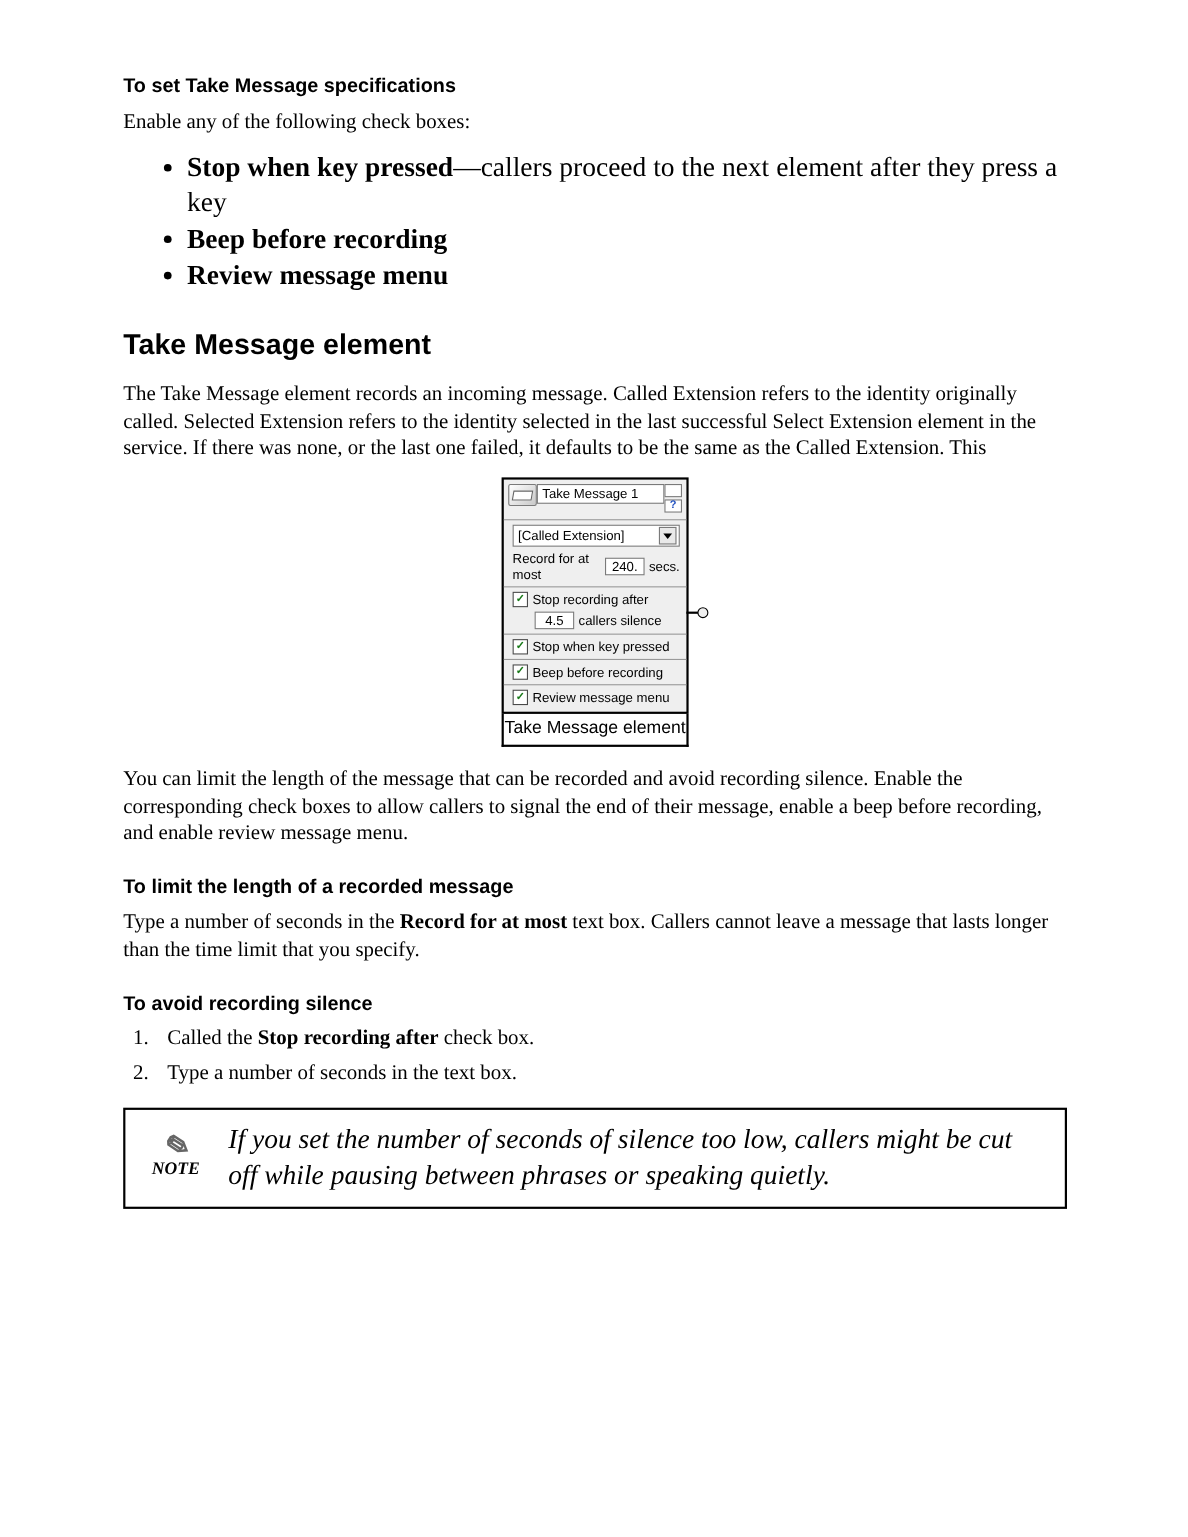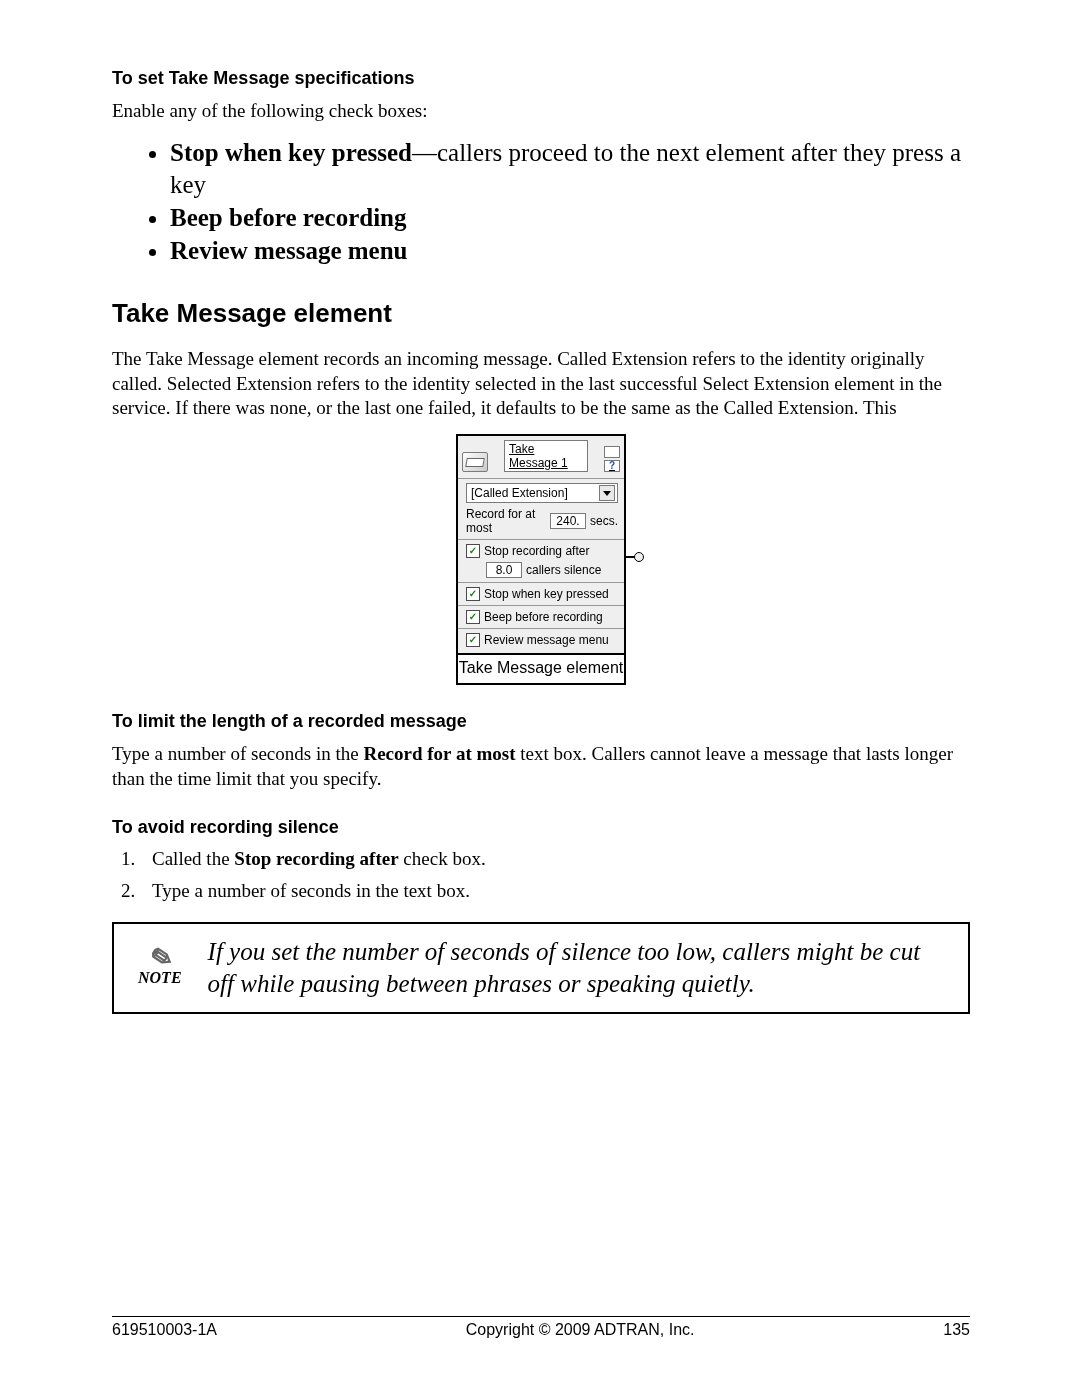--- a/index.html
+++ b/index.html
@@ -72,24 +72,23 @@
     border: 2px solid #000;
     border-top-width: 2px;
     background: #efefef;
     font-family: Tahoma, Arial, sans-serif;
     font-size: 12px;
     color: #000;
     position: relative;
   }
   .panel-title {
     display: flex;
-    align-items: flex-end;
-    gap: 16px;
+    align-items: flex-start;
+    gap: 0;
     padding: 4px 4px 4px 4px;
-    text-decoration: underline;
   }
   .panel-title .icon {
     width: 24px; height: 18px;
     border: 1px solid #7a7a7a;
     background: linear-gradient(135deg,#fff,#c9c9c9);
     position: relative;
     border-radius: 2px;
   }
   .panel-title .icon::before{
     content:"";
@@ -285,21 +284,21 @@
         <span>secs.</span>
       </div>
 
       <div class="section-gap"></div>
 
       <div class="panel-row">
         <span class="chk checked"></span>
         <span>Stop recording after</span>
       </div>
       <div class="panel-row indent">
-        <span class="numbox">8.0</span>
+        <span class="numbox">4.5</span>
         <span>callers silence</span>
       </div>
 
       <div class="section-gap"></div>
 
       <div class="panel-row">
         <span class="chk checked"></span>
         <span>Stop when key pressed</span>
       </div>
 
@@ -313,20 +312,21 @@
       <div class="section-gap"></div>
 
       <div class="panel-row" style="padding-bottom:6px;">
         <span class="chk checked"></span>
         <span>Review message menu</span>
       </div>
     </div>
     <div class="figure-caption">Take Message element</div>
   </div>
 
+  <p class="body" style="margin-top:18px;">You can limit the length of the message that can be recorded and avoid recording silence. Enable the corresponding check boxes to allow callers to signal the end of their message, enable a beep before recording, and enable review message menu.</p>
 
   <h3 class="subhead" style="margin-top:26px;">To limit the length of a recorded message</h3>
   <p class="body">
     <span>Type a number of seconds in the </span><strong>Record for at most</strong><span> text box. Callers cannot leave a message that lasts longer than the time limit that you specify.</span>
   </p>
 
   <h3 class="subhead" style="margin-top:26px;">To avoid recording silence</h3>
   <ol class="steps">
     <li>
       <span>Called the </span><strong>Stop recording after</strong><span> check box.</span>
@@ -335,18 +335,13 @@
   </ol>
 
   <div class="note-box">
     <div class="note-icon">
       <span class="pen">✎</span>
       <span>NOTE</span>
     </div>
     <div class="note-text">If you set the number of seconds of silence too low, callers might be cut off while pausing between phrases or speaking quietly.</div>
   </div>
 
-  <div class="footer">
-    <span>619510003-1A</span>
-    <span>Copyright © 2009 ADTRAN, Inc.</span>
-    <span>135</span>
-  </div>
 </div>
 
 </body></html>

